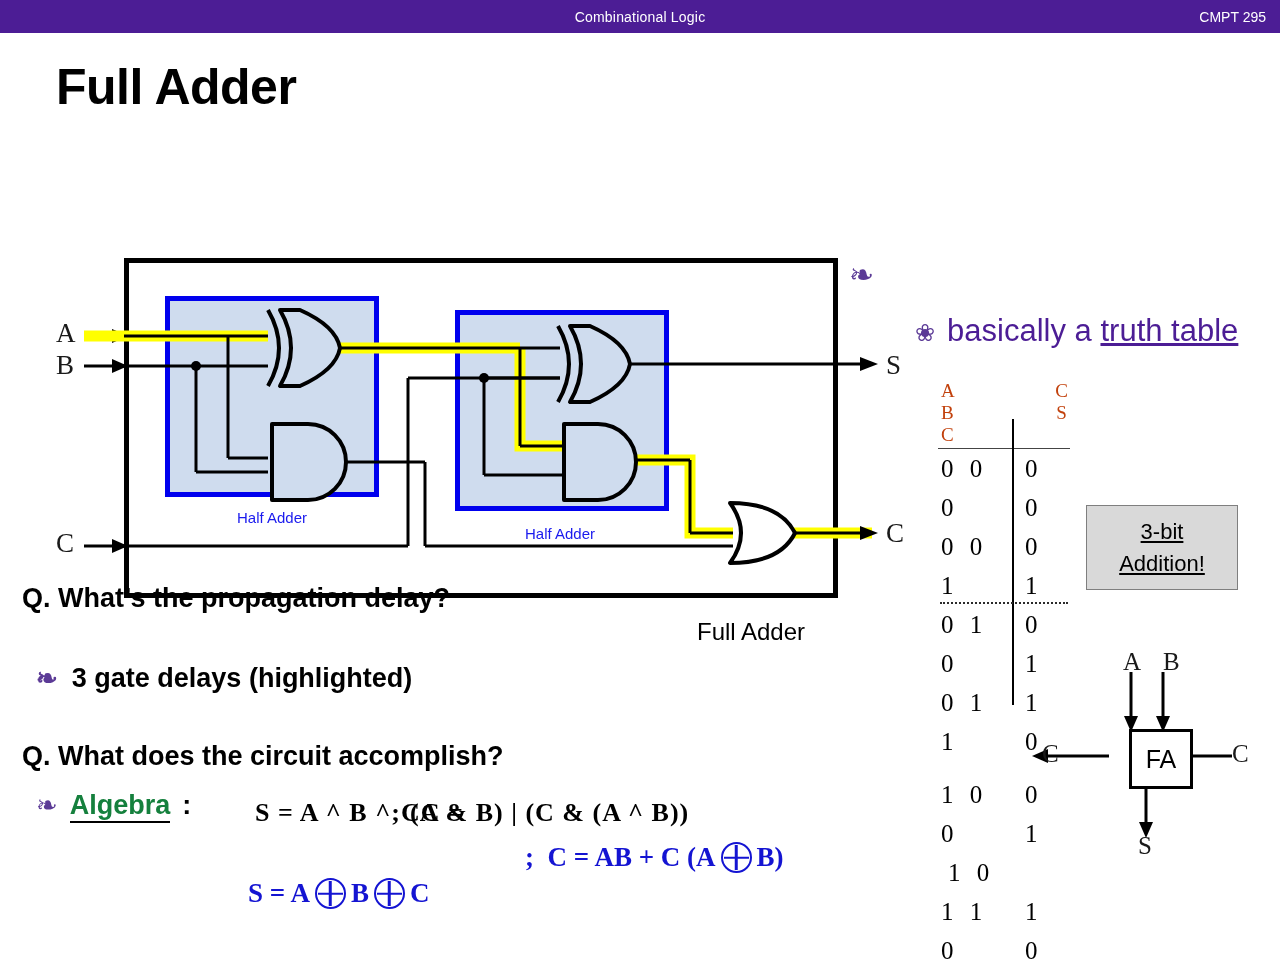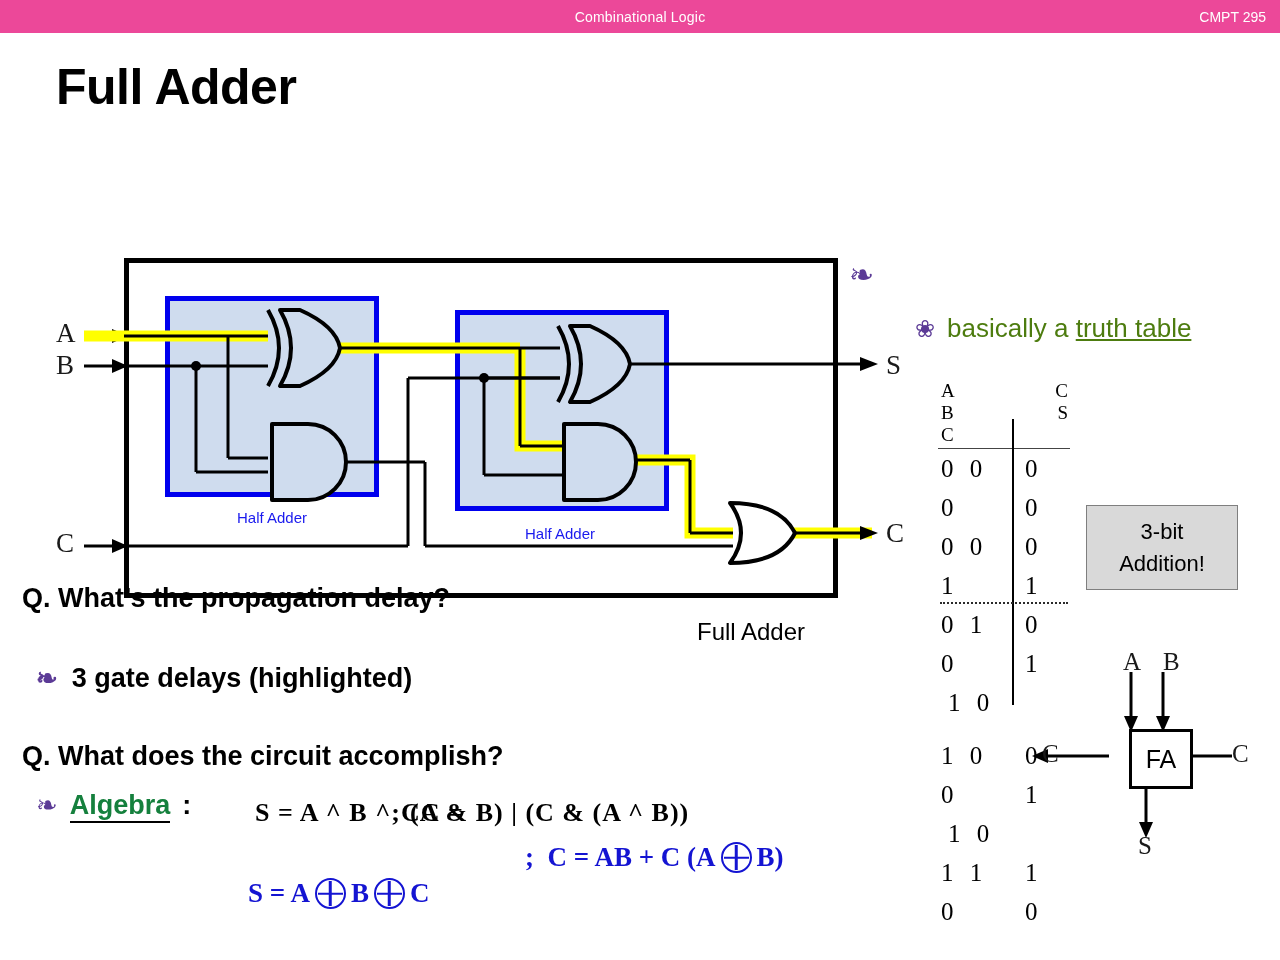--- a/index.html
+++ b/index.html
@@ -8,21 +8,21 @@
     background:#ffffff;
     font-family:"Liberation Sans", sans-serif;
     overflow:hidden;
     position:relative;
   }
   .slide{position:relative;width:1280px;height:960px;overflow:hidden;}
 
   
   .topbar{
     position:absolute;left:0;top:0;width:1280px;height:33px;
-    background:#ec4899;color:#ffffff;
+    background:#4c1d95;color:#ffffff;
   }
   .topbar .center{
     position:absolute;left:0;top:0;width:1280px;height:33px;
     display:flex;align-items:center;justify-content:center;
     font-size:14px;letter-spacing:.2px;
   }
   .topbar .right{
     position:absolute;right:14px;top:0;height:33px;
     display:flex;align-items:center;font-size:14px;
   }
@@ -76,55 +76,55 @@
   .ft-head .glyph{font-size:30px;line-height:1;color:#5b3a96;transform:translateY(-2px);}
   .ft-head .txt{
     font-size:32px;font-weight:bold;color:#000;
     border-bottom:3px solid #000;padding-bottom:1px;
   }
   .ft-sub{
     position:absolute;left:915px;top:313px;
     display:flex;align-items:baseline;gap:12px;
   }
   .ft-sub .glyph{font-size:24px;line-height:1;color:#5b3a96;}
-  .ft-sub .txt{font-size:26px;color:#4d7c0f;}
+  .ft-sub .txt{font-size:31px;color:#4c1d95;}
   .ft-sub .txt u{text-decoration:underline;text-underline-offset:2px;}
 
   
   .tt{
     position:absolute;left:938px;top:380px;width:132px;
     font-family:"Liberation Serif", serif;color:#000;
   }
   .tt-head{
-    display:flex;font-size:19px;color:#000000;
+    display:flex;font-size:19px;color:#c2410c;
     border-bottom:1.5px solid #444;padding-bottom:2px;
     letter-spacing:2px;
     gap:48px;
   }
   .tt-head .lhs{width:74px;text-align:left;padding-left:3px;}
-  .tt-head .rhs{flex:1;text-align:right;padding-left:9px;margin-left:32px;}
+  .tt-head .rhs{flex:1;text-align:center;padding-left:9px;margin-left:32px;}
   .tt-body{position:relative;font-size:25px;line-height:39px;}
   .tt-row{display:flex;}
   .tt-row .lhs{width:74px;letter-spacing:5px;padding-left:3px;}
   .tt-row .rhs{flex:1;letter-spacing:5px;padding-left:10px;}
   .tt-row.gap{height:14px;line-height:14px;visibility:hidden;}
   .tt-divider{
     position:absolute;left:74px;top:-30px;width:2px;height:286px;background:#000;
   }
   .tt-dotted{
     position:absolute;left:2px;top:153px;width:128px;
     border-top:2px dotted #2b2b2b;
   }
 
   
   .callout{
     position:absolute;left:1086px;top:505px;width:150px;height:83px;
     background:#d9d9d9;border:1.5px solid #7f7f7f;
     display:flex;flex-direction:column;align-items:center;justify-content:center;
-    gap:6px;font-size:22px;color:#000;
+    gap:6px;font-size:22px;color:#000;text-decoration:underline;
   }
 
   
   .fablk{position:absolute;left:1020px;top:640px;width:250px;height:230px;}
   .fablk .box{
     position:absolute;left:109px;top:89px;width:64px;height:60px;
     border:3px solid #000;box-sizing:border-box;background:#fff;
     display:flex;align-items:center;justify-content:center;
     font-size:25px;color:#000;
   }
@@ -345,20 +345,21 @@
       </div>
       <div class="tt-row">
         <span class="lhs">0 0 1</span>
         <span class="rhs">0 1</span>
       </div>
       <div class="tt-row">
         <span class="lhs">0 1 0</span>
         <span class="rhs">0 1</span>
       </div>
       <div class="tt-row">
+        <span class="lhs">0 1 1</span>
         <span class="rhs">1 0</span>
       </div>
       <div class="tt-row gap">
           <span>&nbsp;</span>
         </div>
       <div class="tt-row">
         <span class="lhs">1 0 0</span>
         <span class="rhs">0 1</span>
       </div>
       <div class="tt-row">

